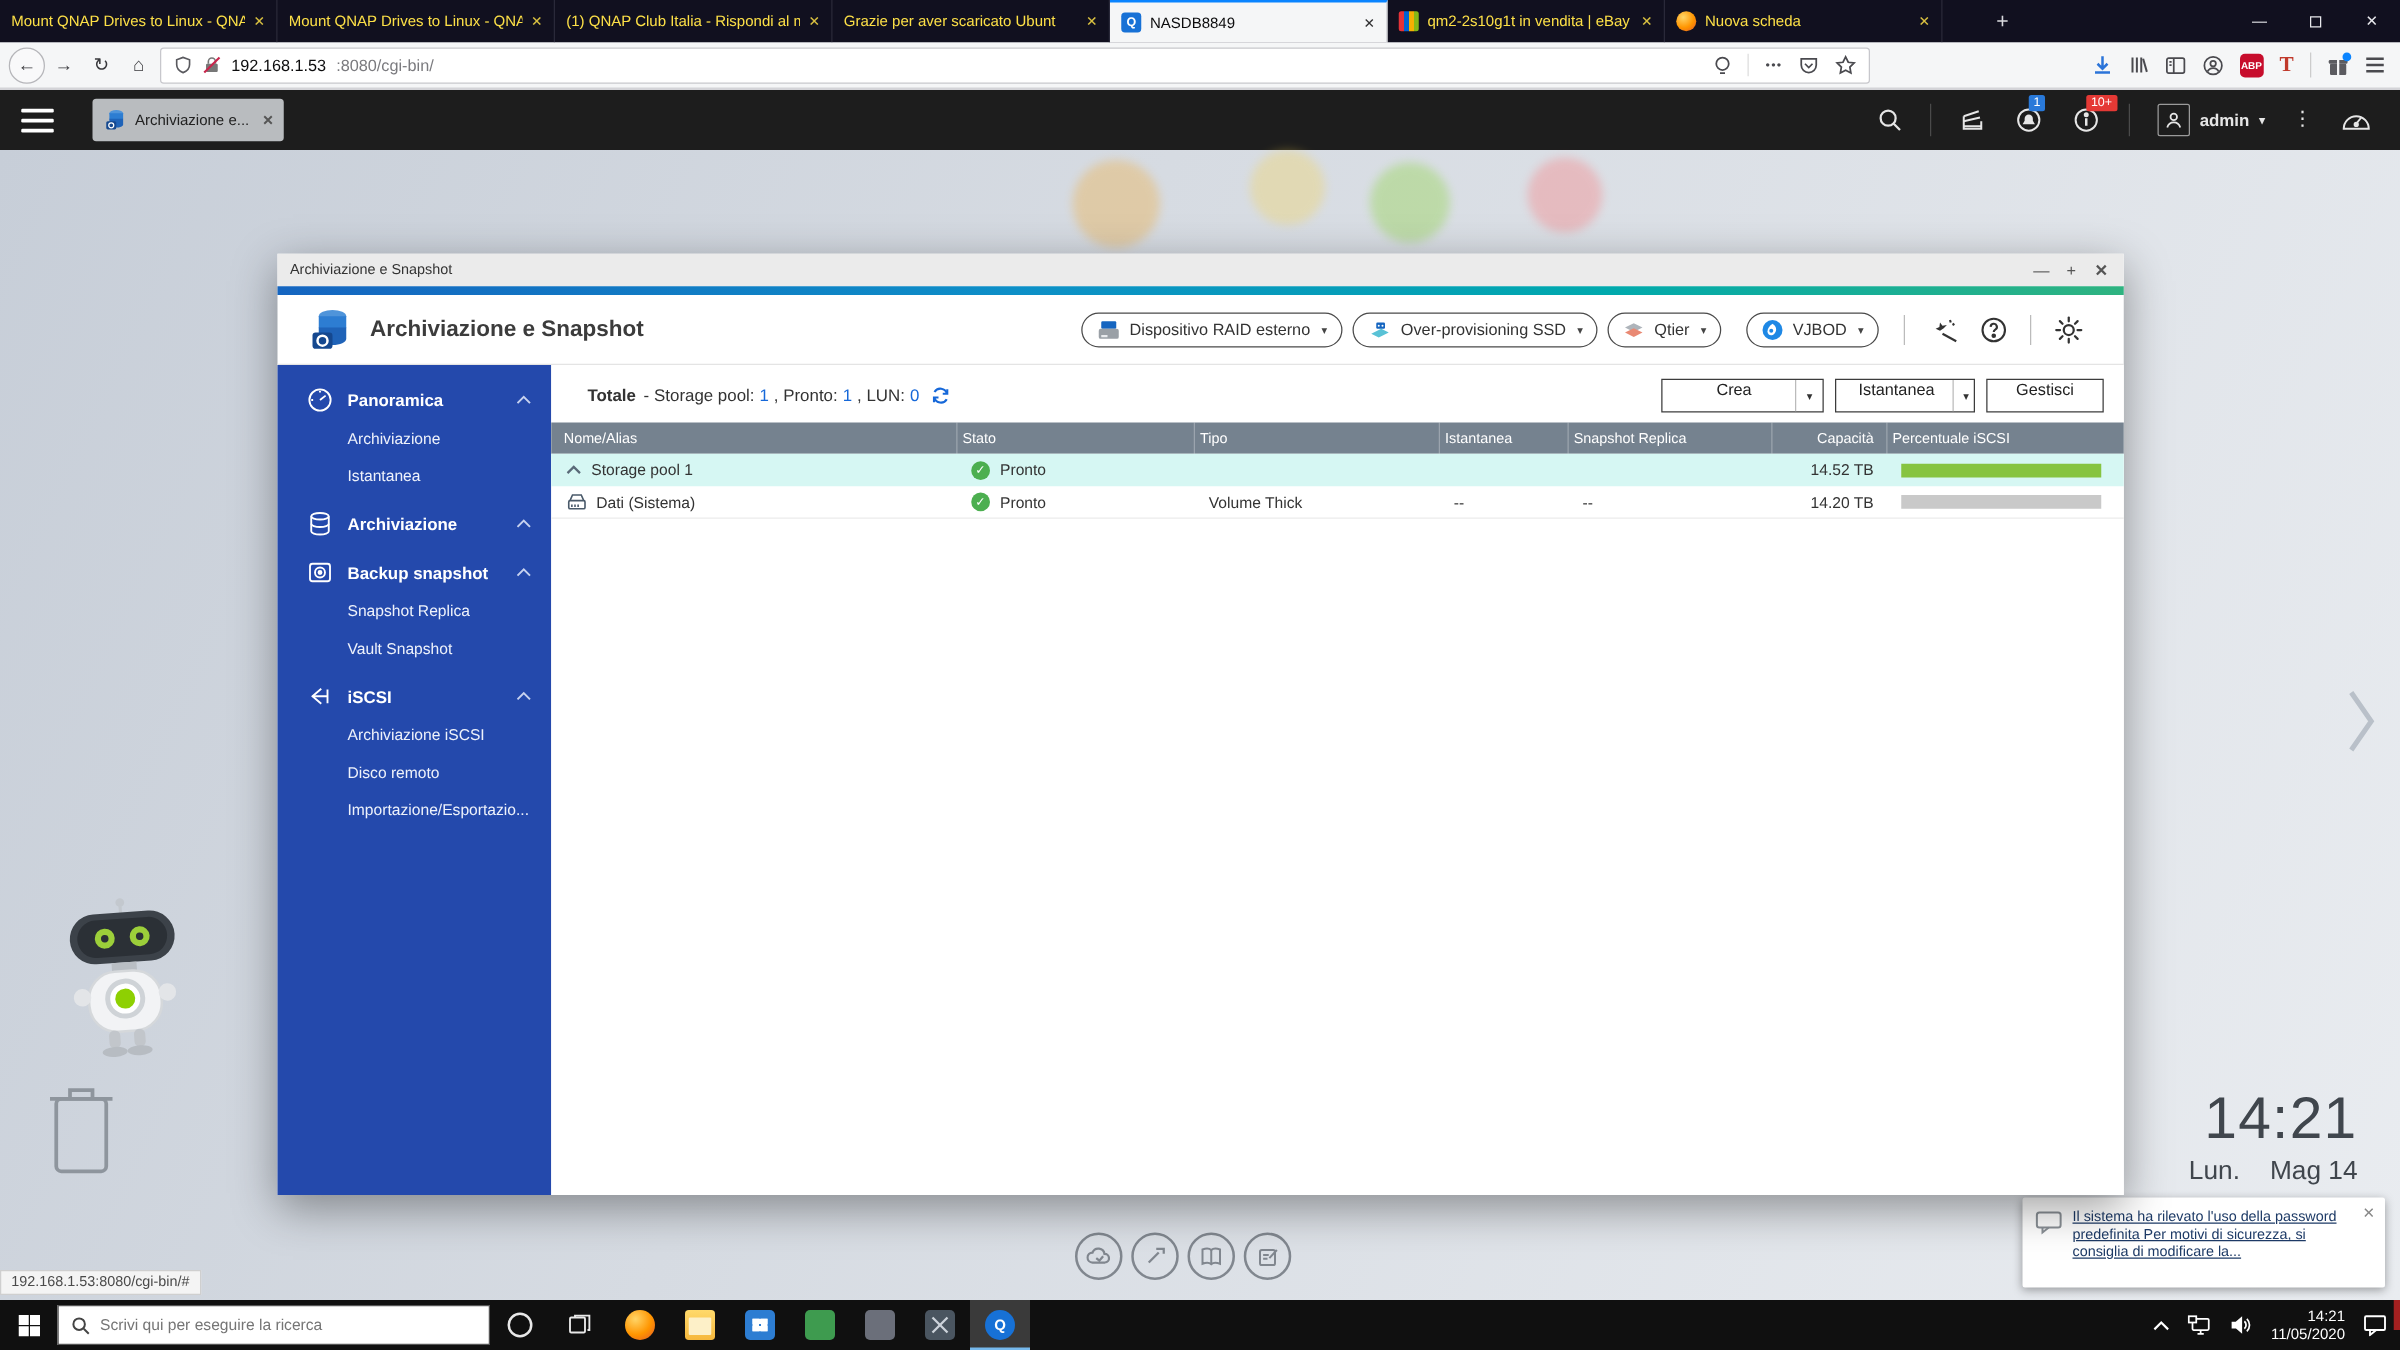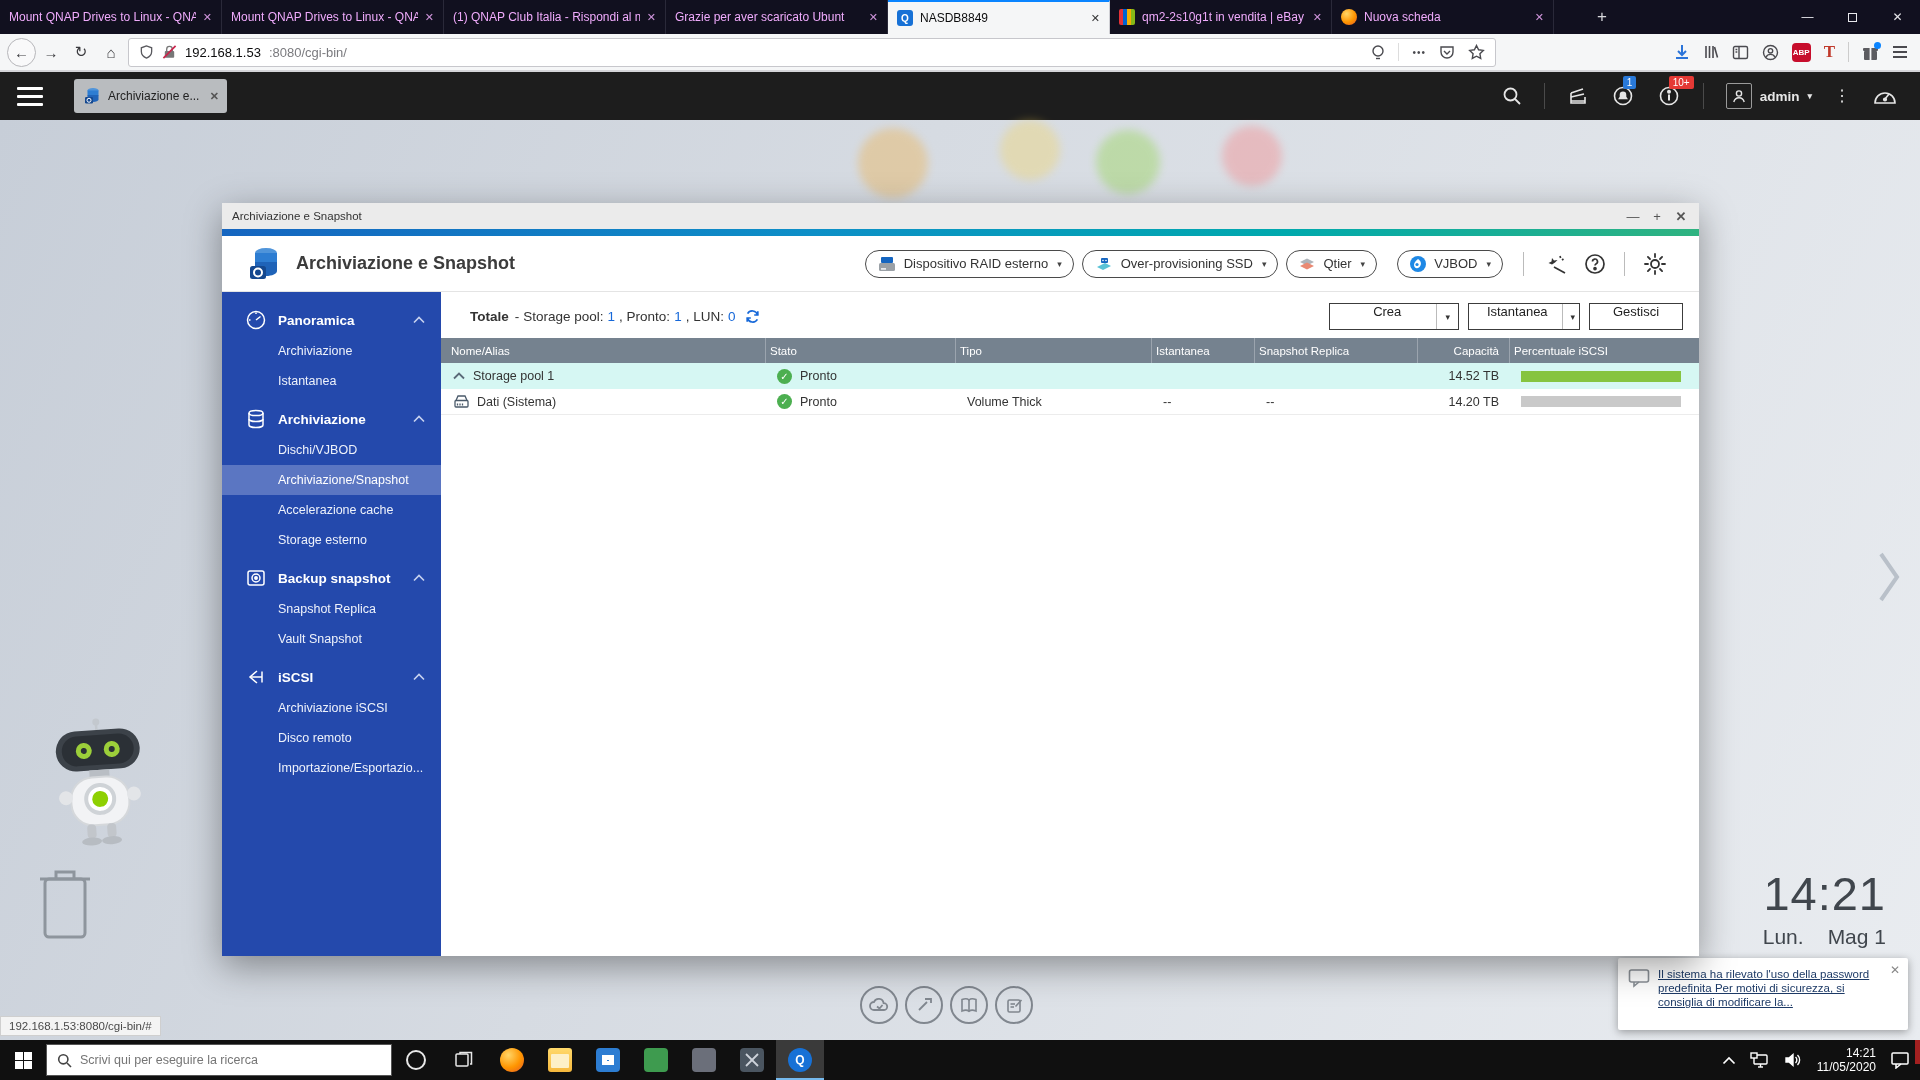--- a/index.html
+++ b/index.html
@@ -2,21 +2,21 @@
 <html><head>
 <meta charset="utf-8">
 <style>
 *{margin:0;padding:0;box-sizing:border-box}
 html,body{background:#222}
 .screen{position:relative;width:1920px;height:1080px;background:#dfe3e9;font-family:"Liberation Sans",sans-serif;overflow:hidden}
 
 
 .tabbar{position:absolute;left:0;top:0;width:1920px;height:34px;background:#11101f;display:flex;align-items:stretch}
 .tabstrip{display:flex;width:1585px}
-.tab{flex:0 0 222px;display:flex;align-items:center;gap:7px;padding:0 9px;color:#f0abfc;font-size:12px;border-right:1px solid #2a2939;position:relative;overflow:hidden}
+.tab{flex:0 0 222px;display:flex;align-items:center;gap:7px;padding:0 9px;color:#fde047;font-size:12px;border-right:1px solid #2a2939;position:relative;overflow:hidden}
 .tab.active{background:#f5f6f7;color:#0c0c0d;border-top:2px solid #0a84ff;border-right:1px solid #cfcfd4}
 .tab-label{flex:1;white-space:nowrap;overflow:hidden}
 .tab-close{font-size:11px;opacity:.85}
 .favicon{width:16px;height:16px;flex:0 0 16px;border-radius:3px;display:inline-flex;align-items:center;justify-content:center;font-size:10px;font-weight:bold}
 .favicon[data-icon="qnap"]{background:#1771d6;color:#fff}
 .favicon[data-icon="qnap"]::before{content:"Q"}
 .favicon[data-icon="ebay"]{background:linear-gradient(90deg,#e53238 0 25%,#0064d2 25% 50%,#f5af02 50% 75%,#86b817 75% 100%);border-radius:2px}
 .favicon[data-icon="firefox"]{background:radial-gradient(circle at 35% 30%,#ffd567,#ff9500 55%,#e3562a);border-radius:50%}
 .newtab{width:34px;display:flex;align-items:center;justify-content:center;color:#d8d8dc;font-size:17px}
 .winctl{margin-left:auto;display:flex}
@@ -426,21 +426,21 @@
     <span class="chevR">
         <svg width="26" height="58" viewBox="0 0 26 58" fill="none" stroke="#b9c0c9" stroke-width="4">
           <polyline points="5,6 21,29 5,52"></polyline>
         </svg>
       </span>
 
     <div class="bigclock">
       <div class="time">14:21</div>
       <div class="date">
         <span>Lun.</span>
-        <span>Mag 1</span>
+        <span>Mag 14</span>
       </div>
     </div>
 
     <div class="dock">
       <span class="dock-ic">
           <svg width="20" height="16" viewBox="0 0 20 16" fill="none" stroke="#81878f" stroke-width="1.8">
             <path d="M5 13a4 4 0 0 1 0-8 5 5 0 0 1 9.6 1.2A3.4 3.4 0 0 1 15 13z"></path>
             <path d="M8 9.5l2.5 2 3-3.5"></path>
           </svg>
         </span>
@@ -619,35 +619,20 @@
                 <path d="M4 11c0 1.4 3.1 2.6 7 2.6s7-1.2 7-2.6"></path>
               </svg>
             </span>
           <span class="sb-slabel">Archiviazione</span>
           <span class="sb-caret">
               <svg width="12" height="8" viewBox="0 0 12 8" fill="none" stroke="#c7d2ef" stroke-width="1.6">
                 <polyline points="1,6.5 6,1.5 11,6.5"></polyline>
               </svg>
             </span>
         </div>
-        <div>
-
-        <div class="sb-item">
-              <span>Dischi/VJBOD</span>
-            </div>
-            <div class="sb-item selected">
-              <span>Archiviazione/Snapshot</span>
-            </div>
-            <div class="sb-item">
-              <span>Accelerazione cache</span>
-            </div>
-            <div class="sb-item">
-              <span>Storage esterno</span>
-            </div>
-          </div>
 
         <div class="sb-section">
           <span class="sb-ic">
               <svg width="22" height="22" viewBox="0 0 22 22" fill="none" stroke="#fff" stroke-width="1.5">
                 <rect x="3" y="4" width="16" height="14" rx="2"></rect>
                 <circle cx="11" cy="11" r="4"></circle>
                 <circle cx="11" cy="11" r="1.2" fill="#fff"></circle>
               </svg>
             </span>
           <span class="sb-slabel">Backup snapshot</span>

